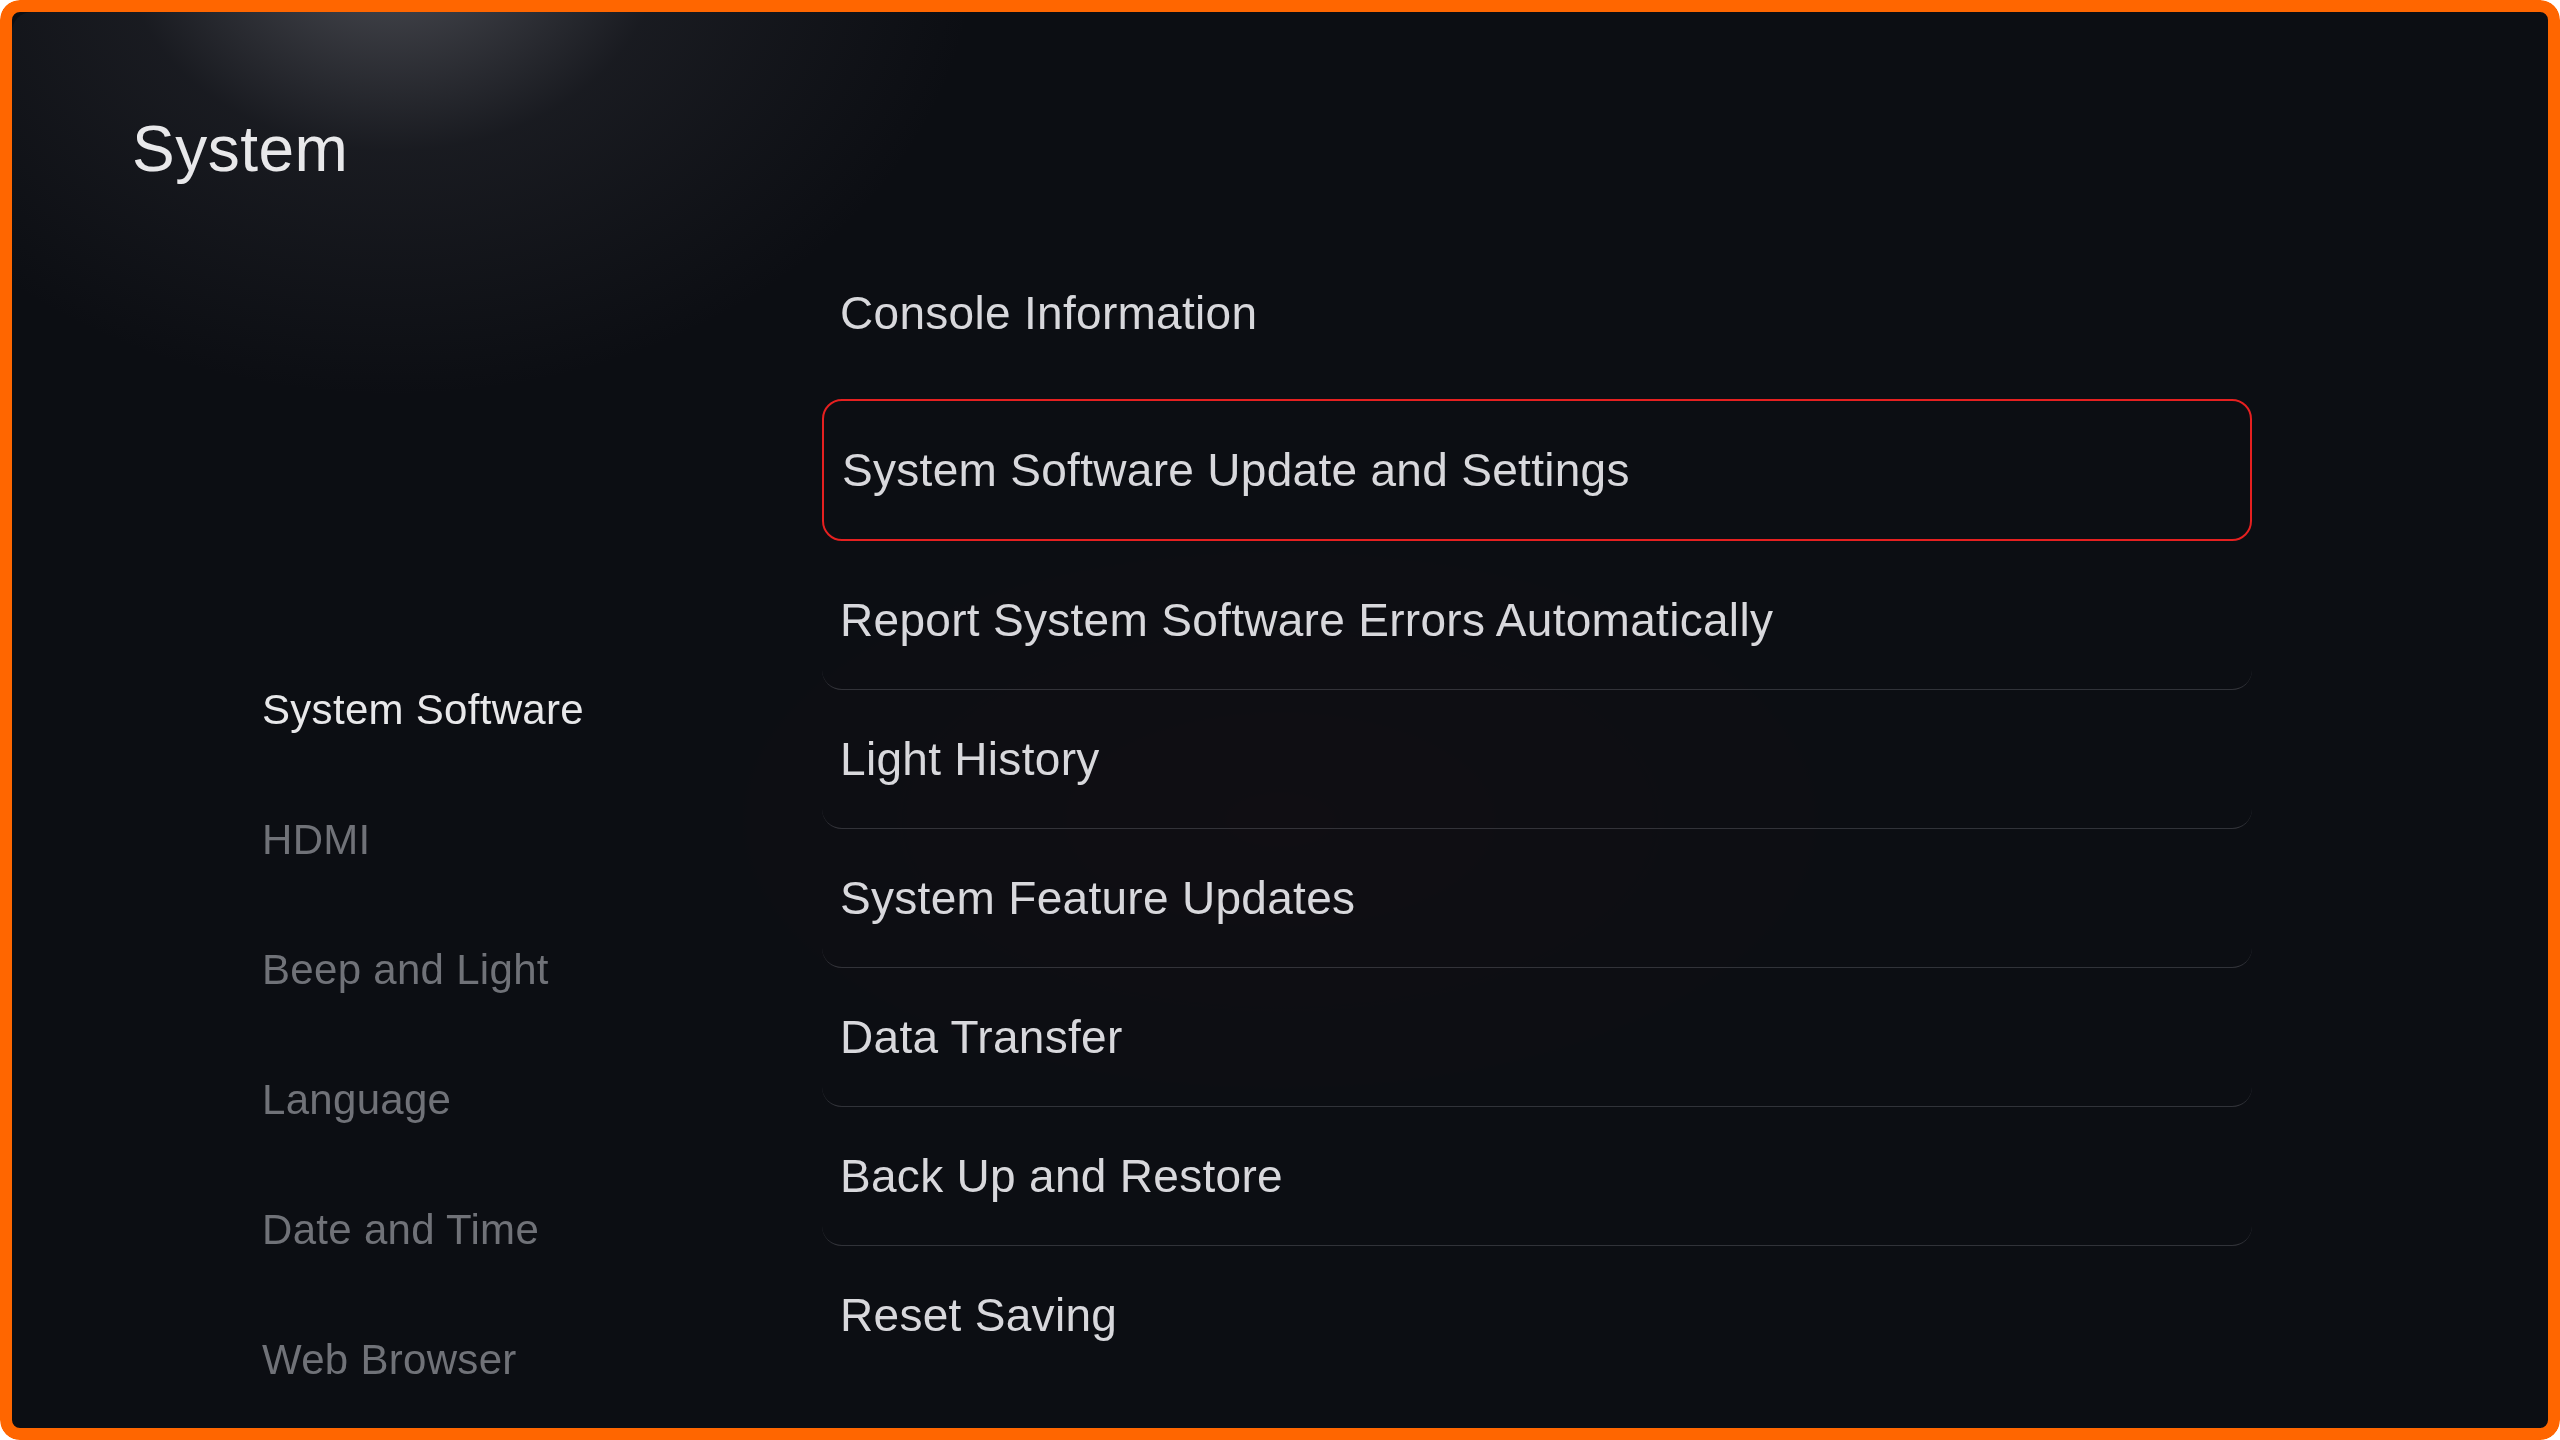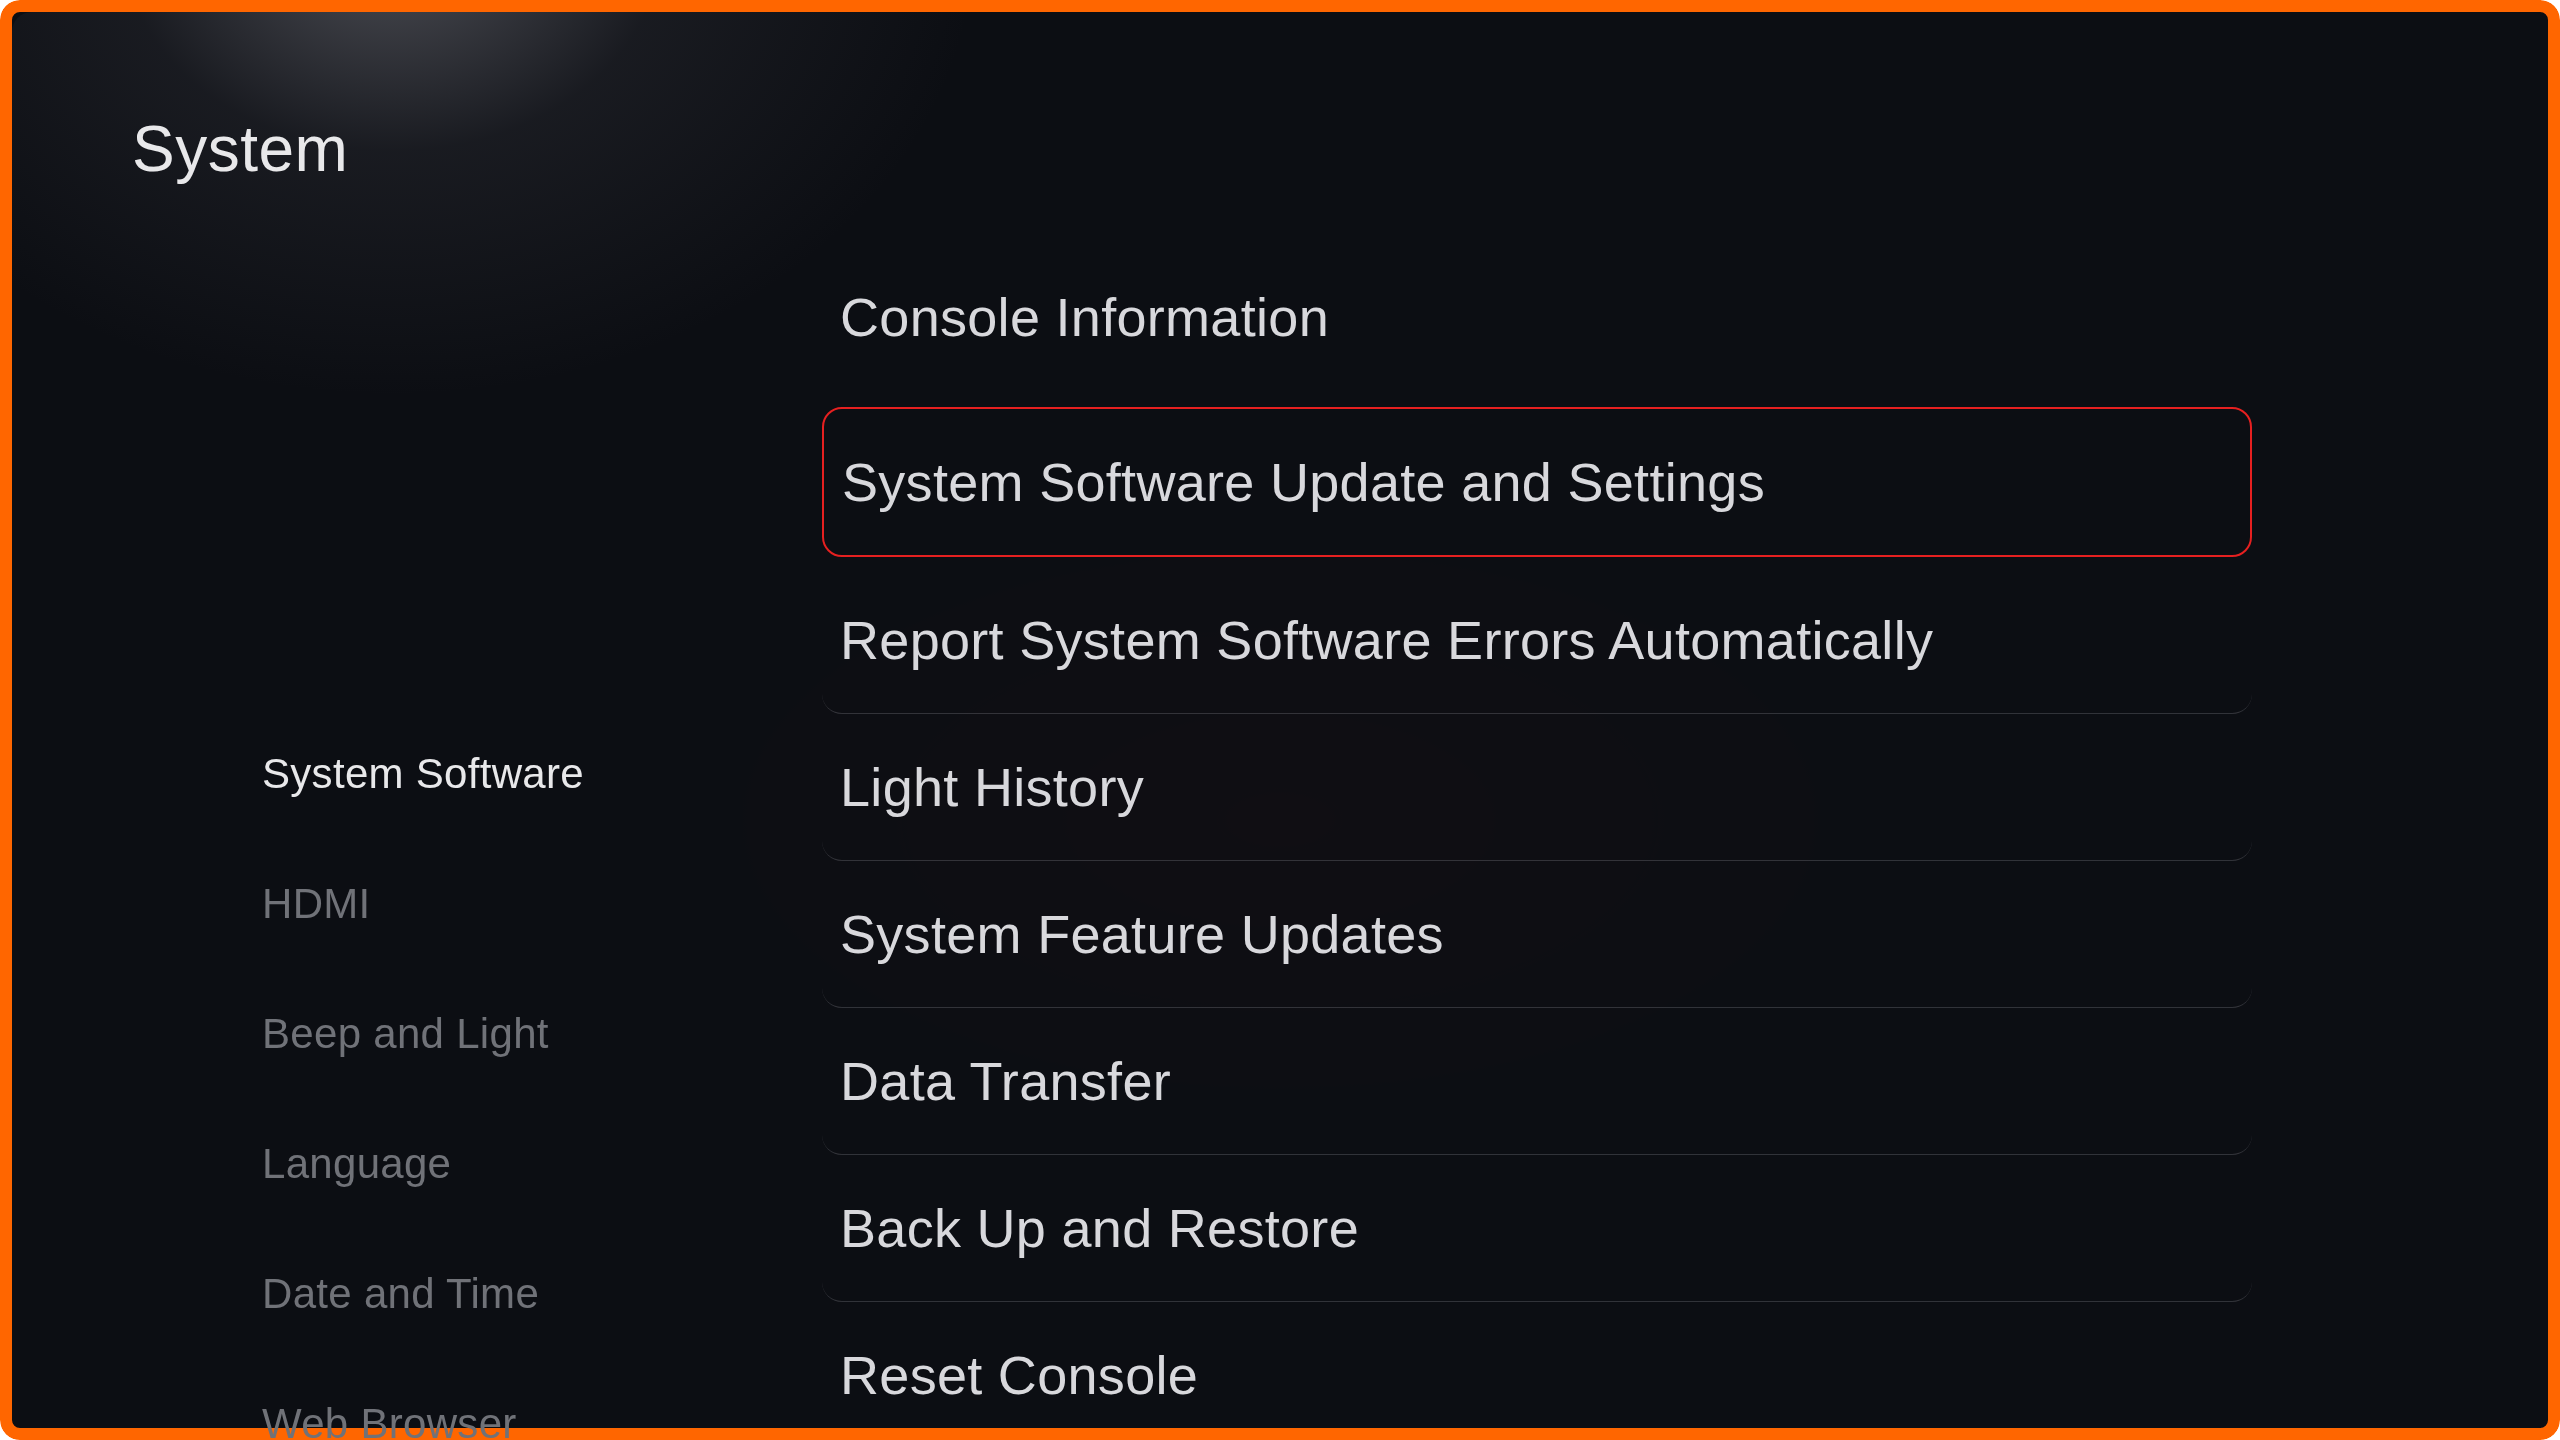--- a/index.html
+++ b/index.html
@@ -91,21 +91,21 @@
     }
     
     .main {
       flex: 1;
       max-width: 1430px;
       display: flex;
       flex-direction: column;
     }
     
     .main-item {
-      font-size: 54px;
+      font-size: 46px;
       color: #d8d8dc;
       font-weight: 300;
       padding: 42px 18px;
       border-bottom: 1px solid rgba(120, 120, 130, 0.35);
       cursor: pointer;
       letter-spacing: 0.3px;
     }
     
     .main-item:first-child {
       padding-top: 0;
@@ -174,19 +174,19 @@
         <div class="main-item">
           <span>System Feature Updates</span>
         </div>
         <div class="main-item">
           <span>Data Transfer</span>
         </div>
         <div class="main-item">
           <span>Back Up and Restore</span>
         </div>
         <div class="main-item">
-          <span>Reset Console</span>
+          <span>Reset Saving</span>
         </div>
       </div>
 
     </div>
   </div>
 </div>
 
 </body></html>

